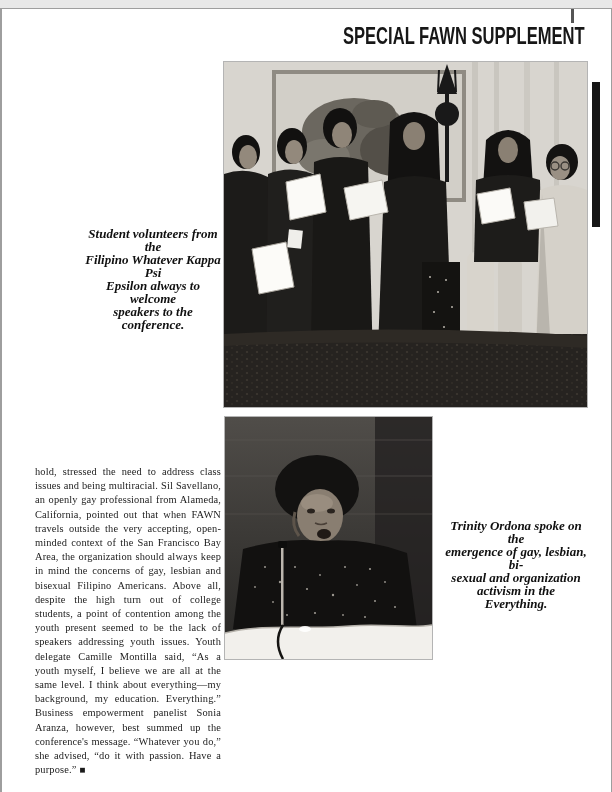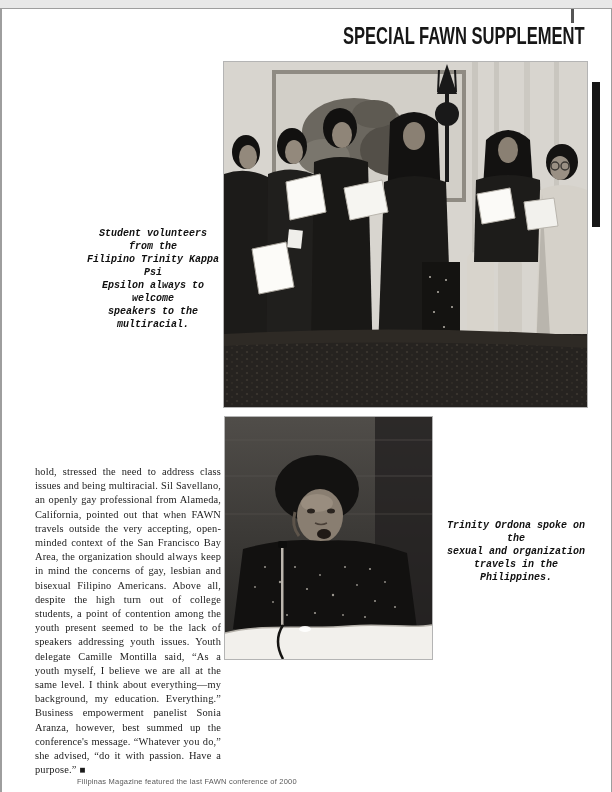--- a/index.html
+++ b/index.html
@@ -38,24 +38,24 @@
     background:#161616;
   }
   
   .photo{position:absolute;margin:0;padding:0;box-shadow:0 0 0 1px rgba(40,40,40,.35);}
   .photo svg{display:block;}
   .photo-top{left:222px;top:53px;width:363px;height:345px;}
   .photo-bottom{left:223px;top:408px;width:207px;height:242px;}
   
   .caption{
     position:absolute;
-    font-family:Liberation Mono, monospace;
+    font-family:Liberation Serif, serif;
     font-weight:bold;
     font-style:italic;
-    font-size:10px;
+    font-size:13px;
     line-height:13px;
     color:#101010;
   }
   .caption span{display:block;}
   .caption-top{left:82px;top:218px;width:138px;text-align:center;}
   .caption-bottom{left:443px;top:510px;width:142px;text-align:center;}
   
   .article{
     position:absolute;left:33px;top:456px;width:186px;
   }
@@ -171,23 +171,23 @@
 
       <rect x="0" y="272" width="363" height="73" fill="url(#carpet)"></rect>
       <path d="M0,272 Q180,262 363,274 L363,286 Q180,276 0,284 Z" fill="#2e2a25"></path>
 
       <polygon points="28,187 62,180 70,225 35,232" fill="#fcfbf8" stroke="#a9a59d" stroke-width="1"></polygon>
     </svg>
   </figure>
 
   <figcaption class="caption caption-top">
     <span>Student volunteers from the</span>
-    <span>Filipino Trinity Kappa Psi</span>
+    <span>Filipino Whatever Kappa Psi</span>
     <span>Epsilon always to welcome</span>
-    <span>speakers to the multiracial.</span>
+    <span>speakers to the conference.</span>
   </figcaption>
 
   <article class="article">
     <p><span>hold, stressed the need to address class issues and being multiracial. Sil Savellano, an openly gay professional from Alameda, California, pointed out that when FAWN travels outside the very accepting, open-minded context of the San Francisco Bay Area, the organization should always keep in mind the concerns of gay, lesbian and bisexual Filipino Americans. Above all, despite the high turn out of college students, a point of contention among the youth present seemed to be the lack of speakers addressing youth issues. Youth delegate Camille Montilla said, “As a youth myself, I believe we are all at the same level. I think about everything—my background, my education. Everything.” Business empowerment panelist Sonia Aranza, however, best summed up the conference's message. “Whatever you do,” she advised, “do it with passion. Have a purpose.”</span> <span class="endmark">■</span></p>
   </article>
 
   <figure class="photo photo-bottom">
     <svg width="207" height="242" viewBox="0 0 207 242">
       <defs>
         <linearGradient id="bg2" x1="0" y1="0" x2="0" y2="1">
@@ -240,21 +240,19 @@
       <path d="M0,216 C40,206 85,213 125,209 C160,206 185,212 207,208 L207,242 L0,242 Z" fill="#f2f0ec"></path>
       <path d="M0,216 C40,206 85,213 125,209 C160,206 185,212 207,208" fill="none" stroke="#b5b1aa" stroke-width="1.5"></path>
 
       <path d="M58,208 q-10,16 0,34" stroke="#151412" stroke-width="2.5" fill="none"></path>
       <ellipse cx="80" cy="212" rx="6" ry="3" fill="#ffffff" opacity="0.9"></ellipse>
     </svg>
   </figure>
 
   <aside class="caption caption-bottom">
     <span>Trinity Ordona spoke on the</span>
+    <span>emergence of gay, lesbian, bi-</span>
     <span>sexual and organization</span>
-    <span>travels in the Philippines.</span>
+    <span>activism in the Everything.</span>
   </aside>
 
-  <footer class="footer">
-    <span>Filipinas Magazine featured the last FAWN conference of 2000</span>
-  </footer>
 
 </div>
 
 </body></html>

